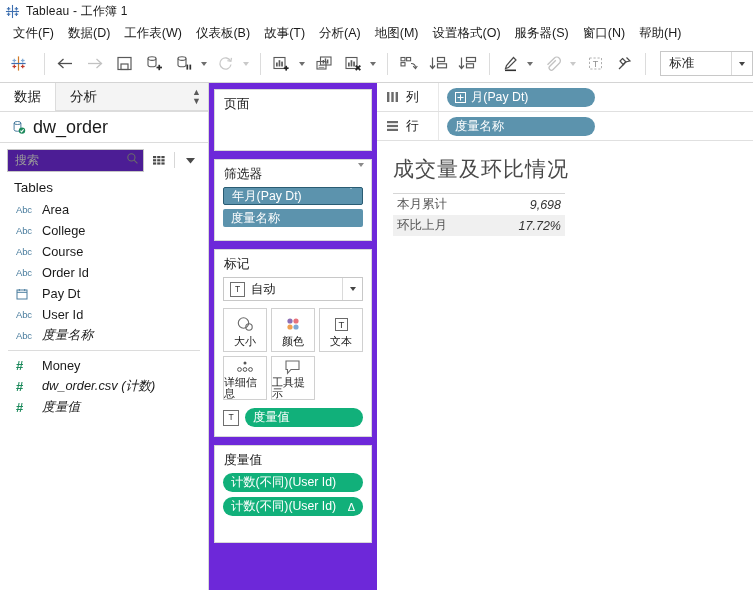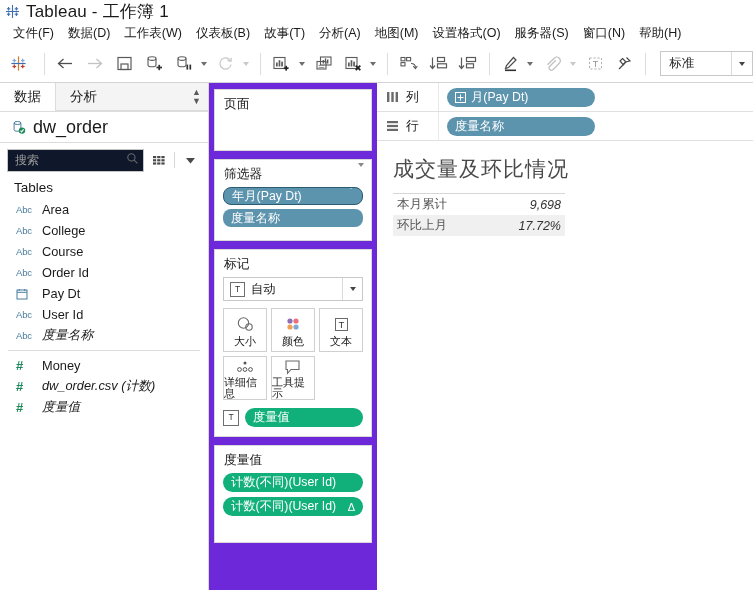--- a/index.html
+++ b/index.html
@@ -32,21 +32,21 @@
     background: #ffffff;
     font-size: 13px;
     color: #1a1a1a;
   }
   .tableau-logo {
     width: 15px; height: 15px;
     margin-right: 6px;
     position: relative;
     flex: none;
   }
-  .titlebar-text { font-size: 17px; letter-spacing: .2px; }
+  .titlebar-text { font-size: 12px; letter-spacing: .2px; }
 
   
   .menubar {
     height: 23px;
     display: flex;
     align-items: center;
     padding-left: 6px;
     background: #ffffff;
     font-size: 12.5px;
     color: #1a1a1a;
@@ -166,21 +166,21 @@
   .dp-source .db-icon { margin-right: 7px; display:flex; }
   .dp-search-row {
     height: 34px;
     display: flex; align-items: center;
     padding: 0 7px;
   }
   .dp-search {
     flex: 1;
     height: 21px;
     border: 1px solid #c6c6c6;
-    background: #0f172a;
+    background: #4c1d95;
     display: flex; align-items: center;
     padding: 0 4px 0 7px;
     font-size: 12px;
     color: #9a9a9a;
   }
   .dp-search .ph { flex: 1; }
   .dp-iconbtn {
     width: 22px; height: 21px;
     display: flex; align-items: center; justify-content: center;
     margin-left: 4px;
@@ -244,21 +244,21 @@
   }
   .card-title .tcaret {
     margin-left: auto;
     margin-right: 7px;
     color: #8a8a8a;
   }
   .card-body { padding: 0 8px 9px 8px; }
 
   .pill {
     height: 18px;
-    border-radius: 8px;
+    border-radius: 2px;
     display: flex;
     align-items: center;
     padding: 0 8px;
     font-size: 12.3px;
     color: #ffffff;
     margin-bottom: 4px;
     box-sizing: border-box;
     white-space: nowrap;
     overflow: hidden;
   }

